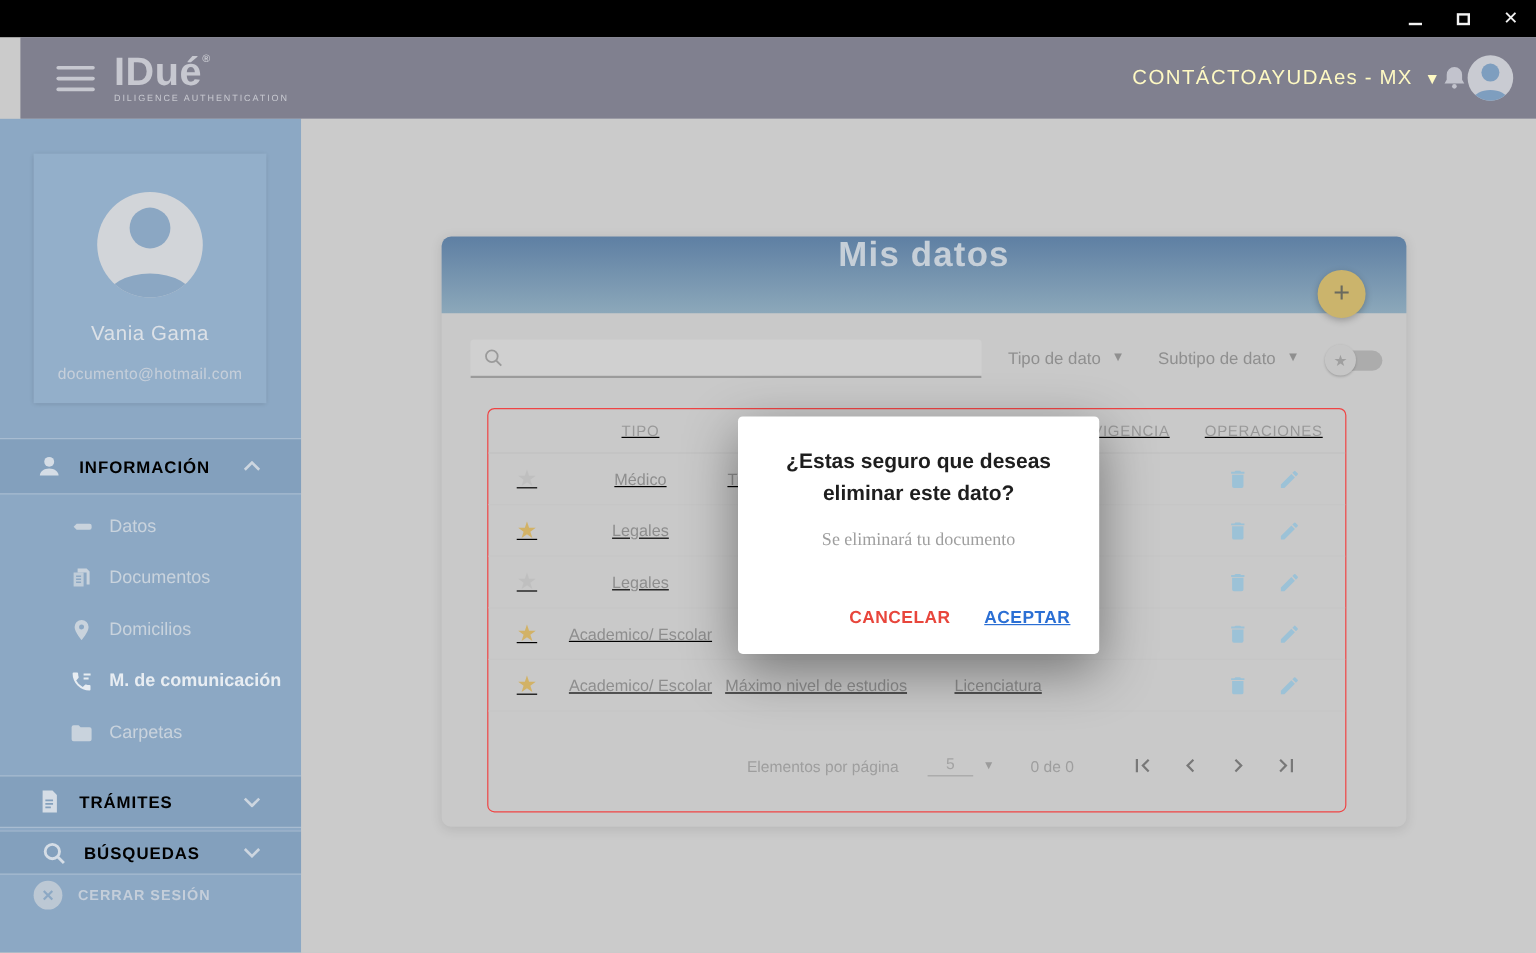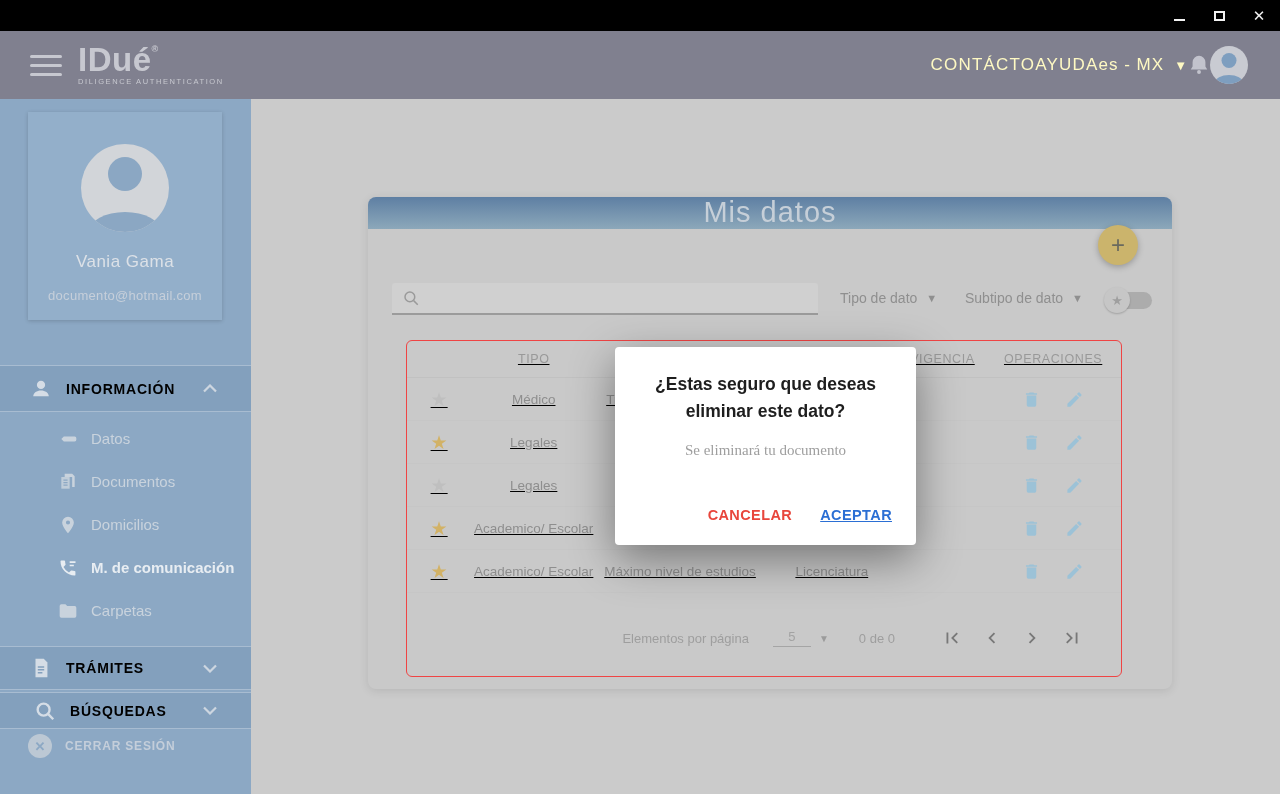--- a/index.html
+++ b/index.html
@@ -9,21 +9,21 @@
 
   
   .titlebar { height:31px; background:#000; display:flex; align-items:center; justify-content:flex-end; padding-right:12px; }
   .win-controls { display:flex; align-items:center; gap:22px; }
   .win-btn { width:18px; height:18px; display:flex; align-items:center; justify-content:center; color:#f2f2f2; cursor:pointer; }
   .glyph-min { width:11px; height:2px; background:#f2f2f2; margin-top:8px; }
   .glyph-max { width:11px; height:10px; border:2px solid #f2f2f2; }
   .glyph-close { font-size:15px; line-height:1; color:#f2f2f2; }
 
   
-  .appbar { height:68px; background:#80808f; display:flex; align-items:center; padding:0 32px 0 30px; }
+  .appbar { height:68px; background:#80808f; display:flex; align-items:center; padding:0 19px 0 30px;margin-left:17px; }
   .hamburger { width:32px; display:flex; flex-direction:column; gap:6px; cursor:pointer; }
   .hamburger span { display:block; height:3px; background:#c7c8d0; border-radius:2px; }
   .logo { margin-left:16px; color:#c7c8d0; }
   .logo-line { font-size:33px; font-weight:bold; letter-spacing:0.5px; line-height:0.95; }
   .logo-line sup { font-size:9px; vertical-align:top; position:relative; top:1px; }
   .logo-sub { font-size:7.5px; letter-spacing:1.6px; margin-top:1px; }
   .appbar-right { margin-left:auto; display:flex; align-items:center; color:#fef9c3; }
   .appbar-link { font-size:17px; letter-spacing:1.2px; cursor:pointer; }
   .lang { font-size:17px; letter-spacing:1px; display:flex; align-items:center; gap:10px; cursor:pointer; }
   .lang .caret { font-size:13px; }
@@ -31,21 +31,21 @@
   .avatar { width:38px; height:38px; border-radius:50%; background:#c9cbd2; position:relative; overflow:hidden; cursor:pointer; }
   .avatar .head { position:absolute; top:7px; left:50%; transform:translateX(-50%); width:15px; height:15px; border-radius:50%; background:#7e9ebf; }
   .avatar .bodyshape { position:absolute; bottom:-7px; left:50%; transform:translateX(-50%); width:28px; height:16px; border-radius:50% 50% 0 0; background:#7e9ebf; }
 
   
   .app-body { position:relative; display:flex; height:695px; }
   .sidebar { position:relative; width:251px; background:#8ca8c4; flex:none; }
   .content { position:relative; flex:1; background:#cbcbcb; }
 
   
-  .profile-card { position:absolute; left:28px; top:13px; width:194px; height:208px; background:#93afca; box-shadow:0 1px 4px rgba(0,0,0,0.18); text-align:center; }
+  .profile-card { position:absolute; left:28px; top:29px; width:194px; height:208px; background:#93afca; box-shadow:0 1px 4px rgba(0,0,0,0.18); text-align:center; }
   .profile-avatar { width:88px; height:88px; border-radius:50%; background:#d2d5d9; margin:32px auto 0; position:relative; overflow:hidden; }
   .profile-avatar .head { position:absolute; top:13px; left:50%; transform:translateX(-50%); width:34px; height:34px; border-radius:50%; background:#8ba7c3; }
   .profile-avatar .bodyshape { position:absolute; bottom:-20px; left:50%; transform:translateX(-50%); width:72px; height:40px; border-radius:50% 50% 0 0; background:#8ba7c3; }
   .profile-name { margin-top:20px; font-size:17px; color:#dce1e7; letter-spacing:0.5px; }
   .profile-email { margin-top:16px; font-size:13px; color:#c6cfda; letter-spacing:0.3px; }
 
   .side-band { position:absolute; left:0; right:0; display:flex; align-items:center; padding-left:30px; gap:14px;
                background:#83a0bd; border-top:1px solid rgba(255,255,255,0.3); border-bottom:1px solid rgba(255,255,255,0.3); cursor:pointer; }
   .side-band .band-label { font-size:14px; font-weight:bold; letter-spacing:0.8px; color:#000000; }
   .side-band .chev { position:absolute; right:34px; color:#cdd6e0; }
@@ -59,21 +59,21 @@
 
   .band-info { top:266px; height:47px; }
   .band-tramites { top:547px; height:44px; }
   .band-busquedas { top:593px; height:37px;padding-left:34px; }
   .logout { position:absolute; top:631px; left:0; right:0; height:32px; display:flex; align-items:center; padding-left:28px; gap:13px; cursor:pointer; }
   .logout-icon { width:24px; height:24px; border-radius:50%; background:#bcc8d4; color:#8ca8c4; display:flex; align-items:center; justify-content:center; font-size:13px; font-weight:bold; }
   .logout-label { font-size:12px; font-weight:bold; letter-spacing:0.8px; color:#c4ceda; }
 
   
   .panel { position:absolute; left:117px; top:98px; width:804px; height:492px; background:#c9c9c9; border-radius:8px; box-shadow:0 2px 10px rgba(0,0,0,0.10); }
-  .panel-header { height:32px; border-radius:8px 8px 0 0; background:linear-gradient(#5e7fa3,#8ca8ba); display:flex; align-items:flex-end; justify-content:center; }
+  .panel-header { height:64px; border-radius:8px 8px 0 0; background:linear-gradient(#5e7fa3,#8ca8ba); display:flex; align-items:flex-start; justify-content:center;font-weight:bold; }
   .panel-title { font-size:29px; color:#c6cfd8; letter-spacing:1px; }
   .add-btn { position:absolute; top:28px; right:34px; width:40px; height:40px; border-radius:50%; background:#cbb46c; box-shadow:0 2px 6px rgba(0,0,0,0.25);
              display:flex; align-items:center; justify-content:center; color:#6a6a5e; font-size:24px; font-weight:300; cursor:pointer; z-index:2; }
 
   .filter-row { position:absolute; left:0; top:86px; width:100%; height:34px; }
   .search-box { position:absolute; left:24px; top:0; width:426px; height:32px; background:#d0d0d0; border-bottom:2px solid #9b9b9b; border-radius:3px 3px 0 0; display:flex; align-items:center; padding-left:10px; }
   .search-box .sicon { width:18px; height:18px; color:#9a9a9a; }
   .search-box input { flex:1; border:none; outline:none; background:transparent; height:100%; padding:0 8px; font-size:14px; color:#777; font-family:"Liberation Sans",sans-serif; }
   .dd { position:absolute; top:7px; font-size:14px; color:#8f8f8f; display:flex; align-items:center; gap:9px; cursor:pointer; }
   .dd .caret { font-size:11px; color:#8f8f8f; }

